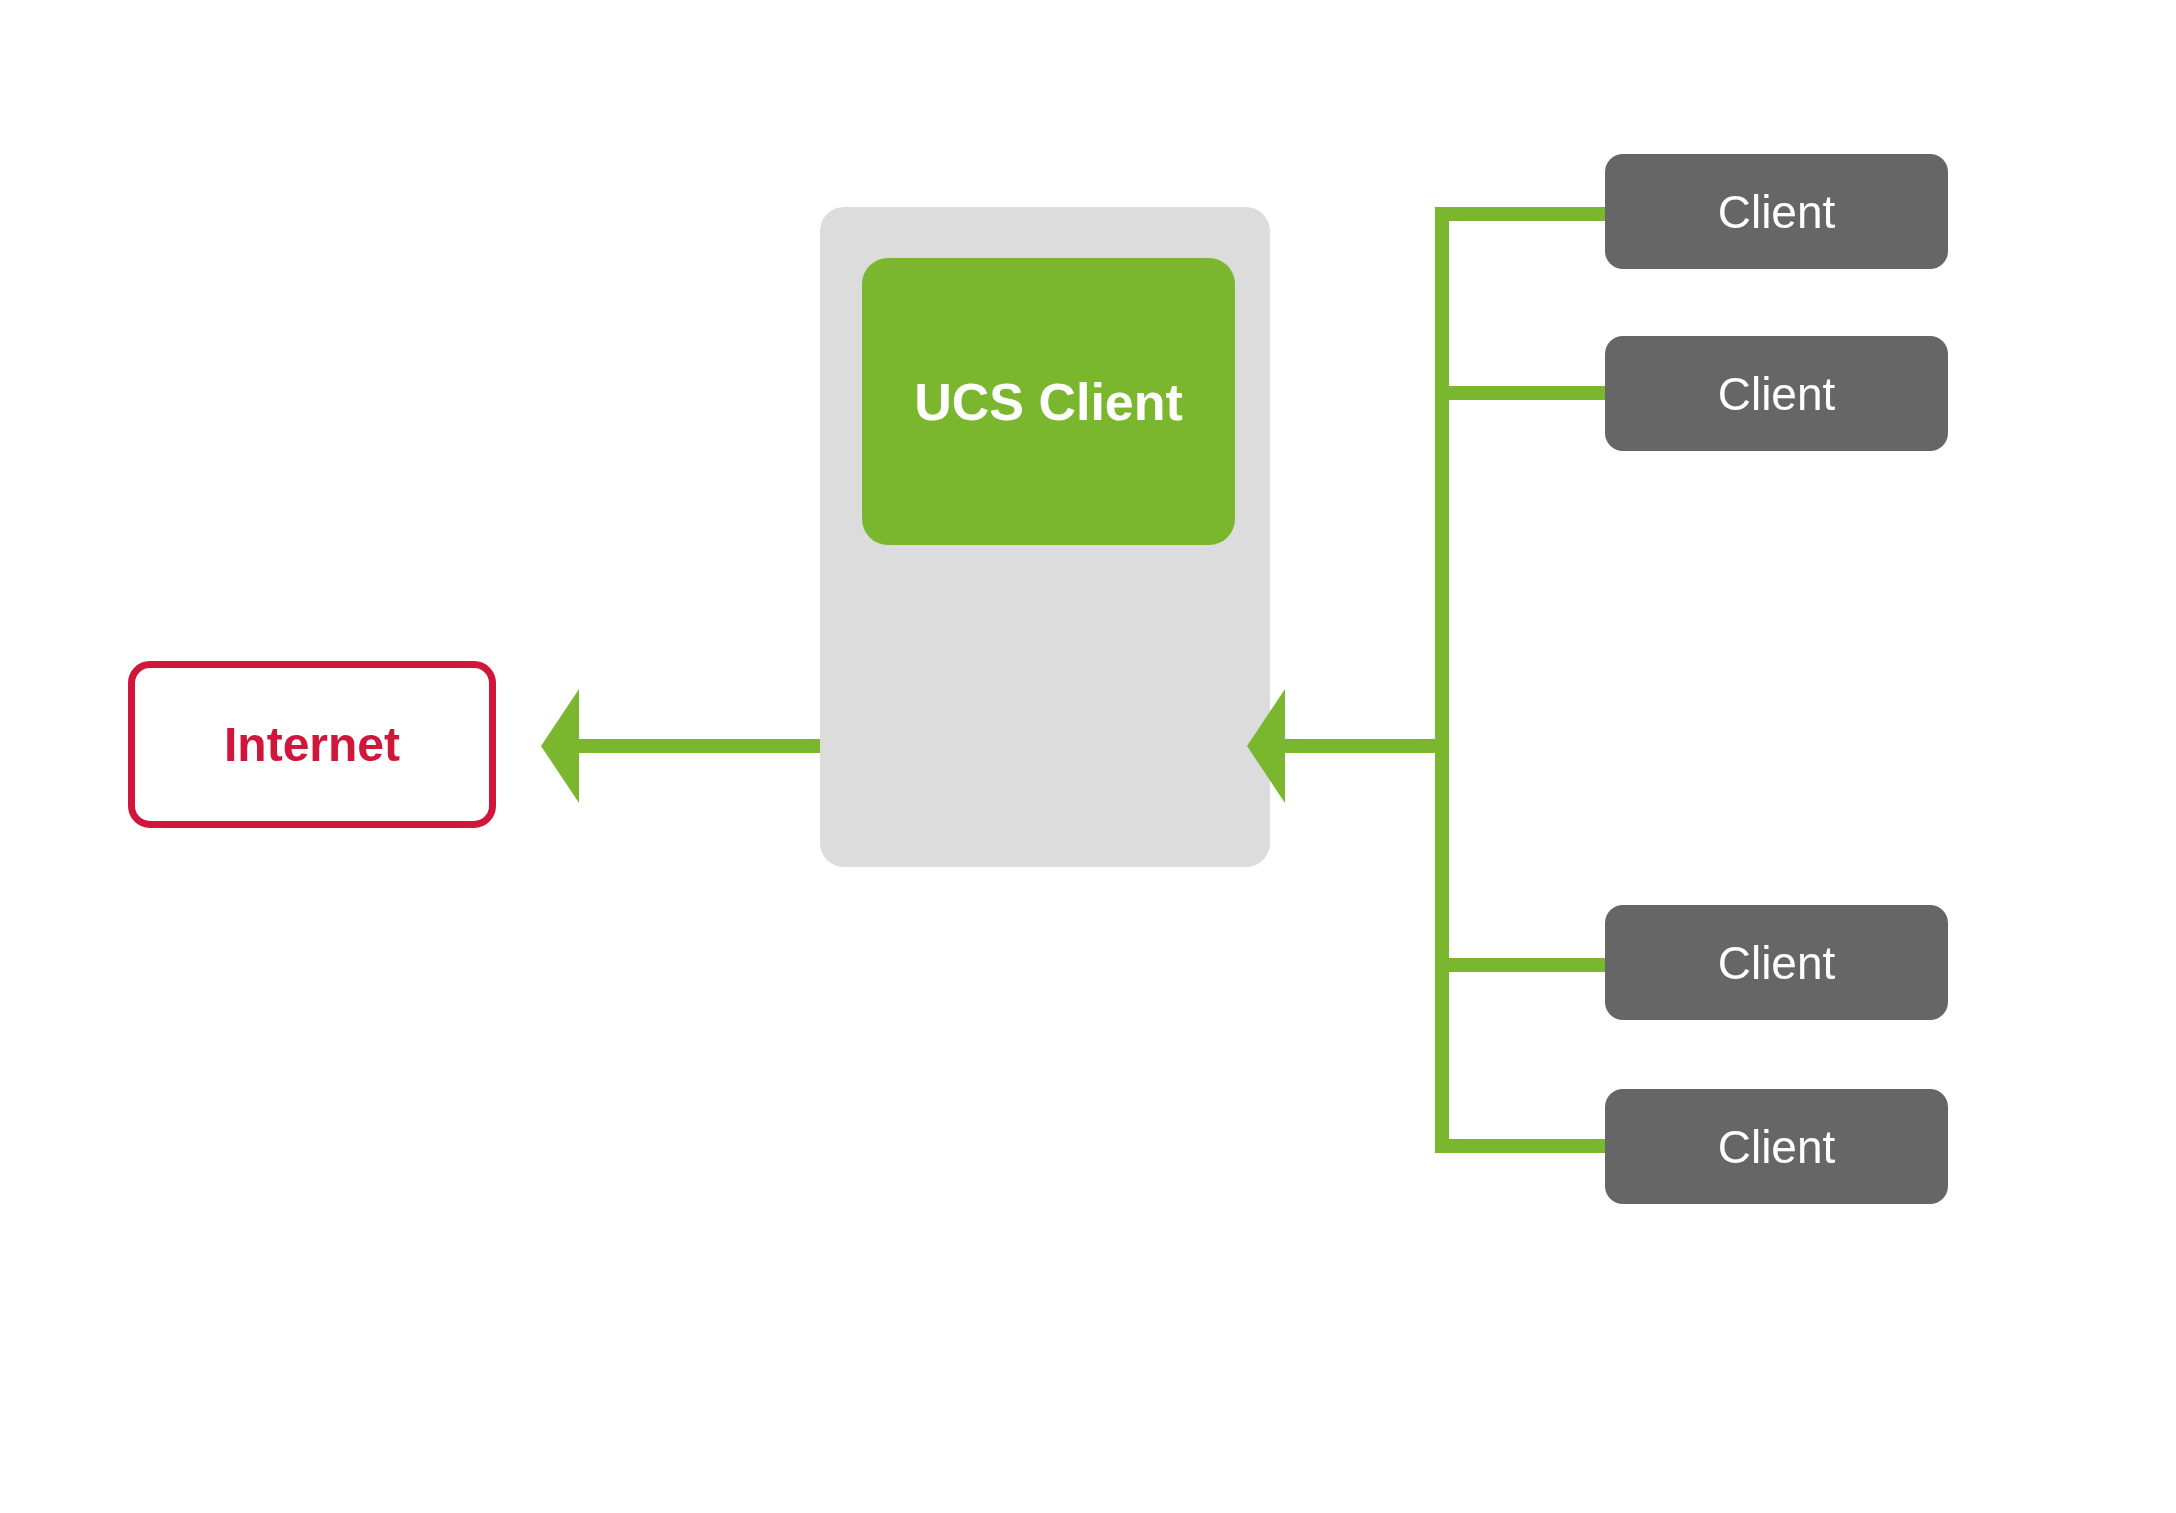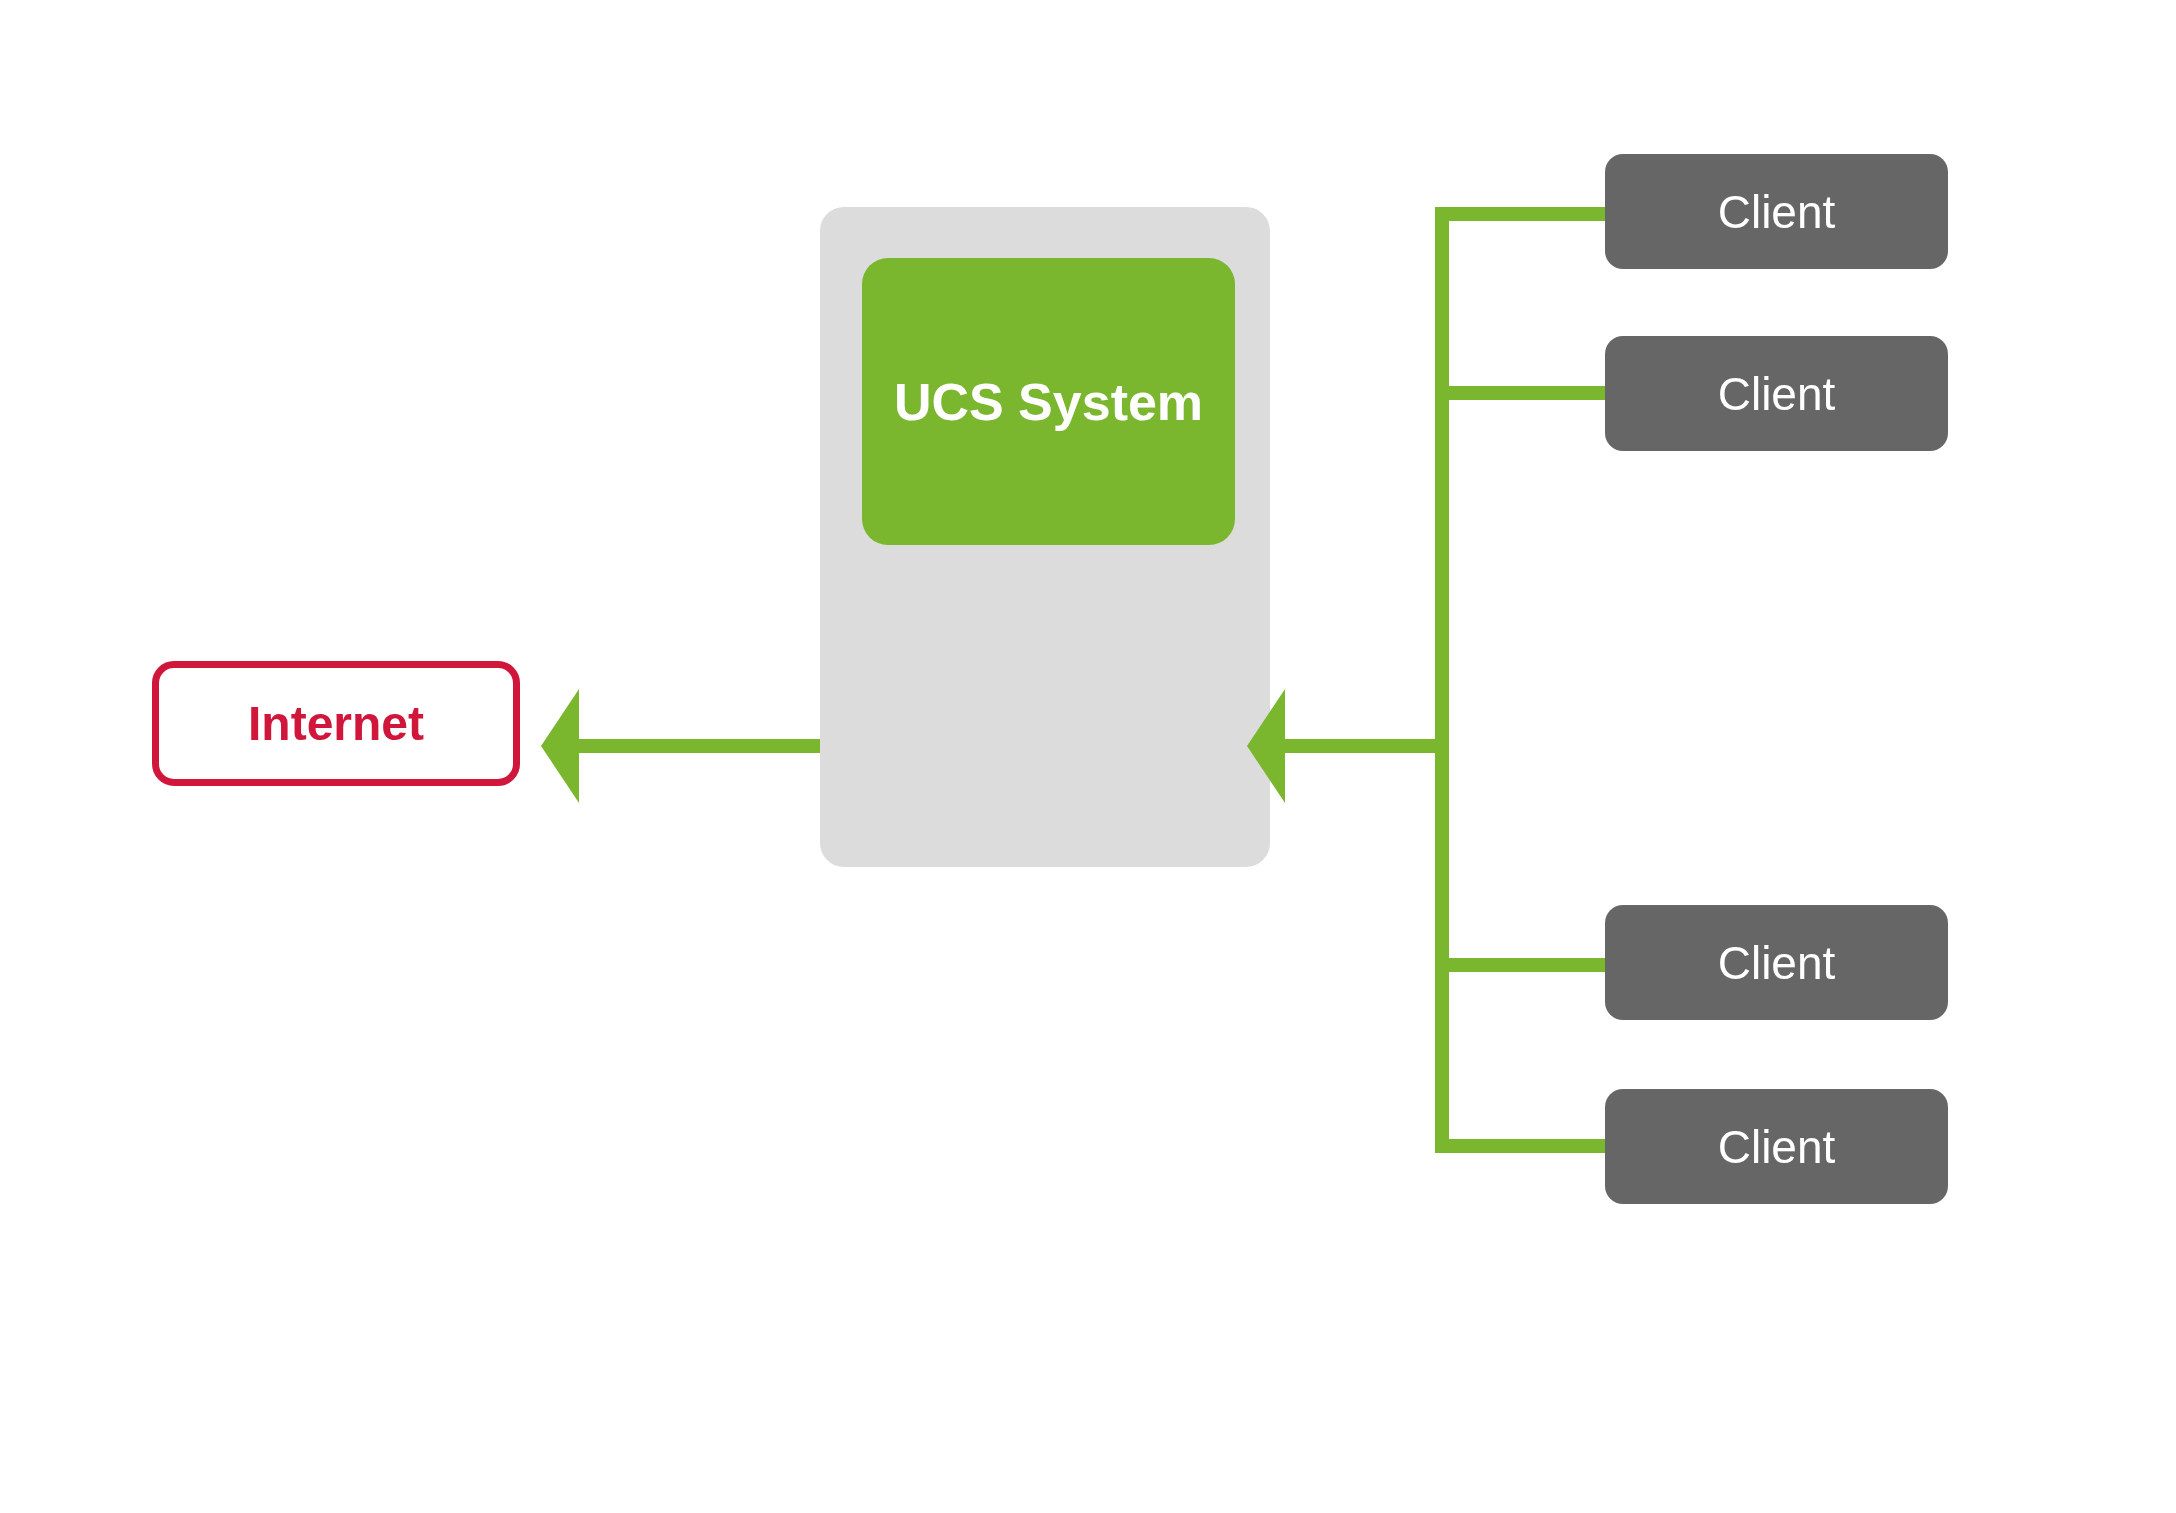--- a/index.html
+++ b/index.html
@@ -27,28 +27,27 @@
     position: absolute;
     display: flex;
     align-items: center;
     justify-content: center;
     box-sizing: border-box;
     text-align: center;
   }
   
   .internet {
     left: 128px; top: 661px;
-    width: 368px; height: 125px;
+    width: 368px; height: 167px;
     background: var(--white);
     border: 7px solid var(--red);
     border-radius: 22px;
     color: var(--red);
     font-size: 48px;
     font-weight: 700;
-    margin-left: 24px;
   }
   
   .ucs-container {
     left: 820px; top: 207px;
     width: 450px; height: 660px;
     background: var(--light_gray);
     border-radius: 24px;
   }
   
   .ucs-system {
@@ -120,21 +119,21 @@
   <div class="node internet">
     <span class="label">Internet</span>
   </div>
 
   <div class="line feeder-internet"></div>
   <div class="arrowhead arrowhead-internet"></div>
 
   <div class="node ucs-container"></div>
 
   <div class="node ucs-system">
-    <span class="label">UCS System</span>
+    <span class="label">UCS Client</span>
   </div>
 
 
   <div class="line feeder-webproxy"></div>
   <div class="arrowhead arrowhead-webproxy"></div>
 
   <div class="line trunk"></div>
   <div class="line branch-1"></div>
   <div class="line branch-2"></div>
   <div class="line branch-3"></div>

